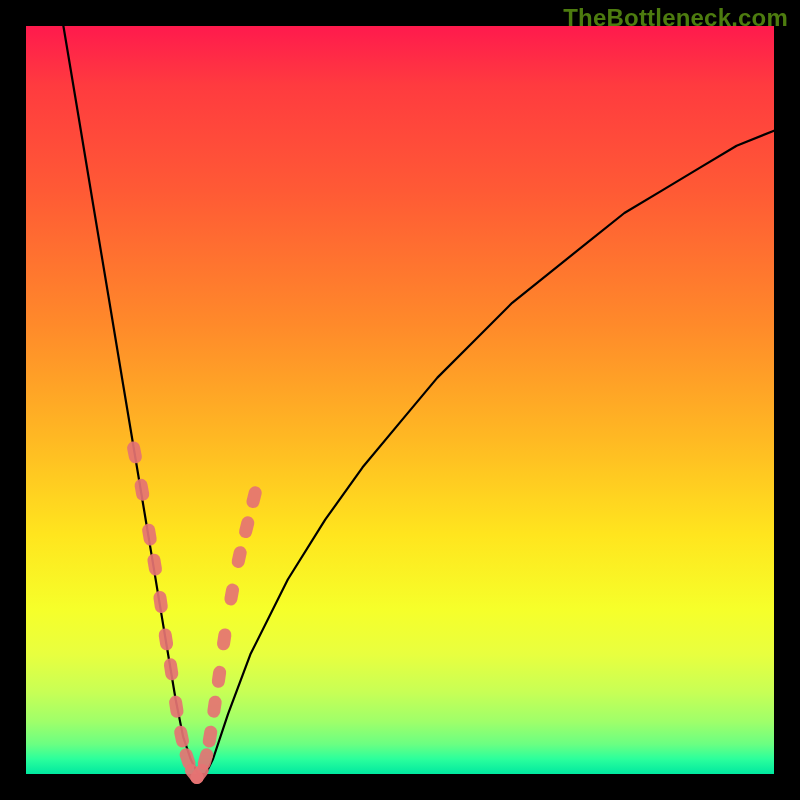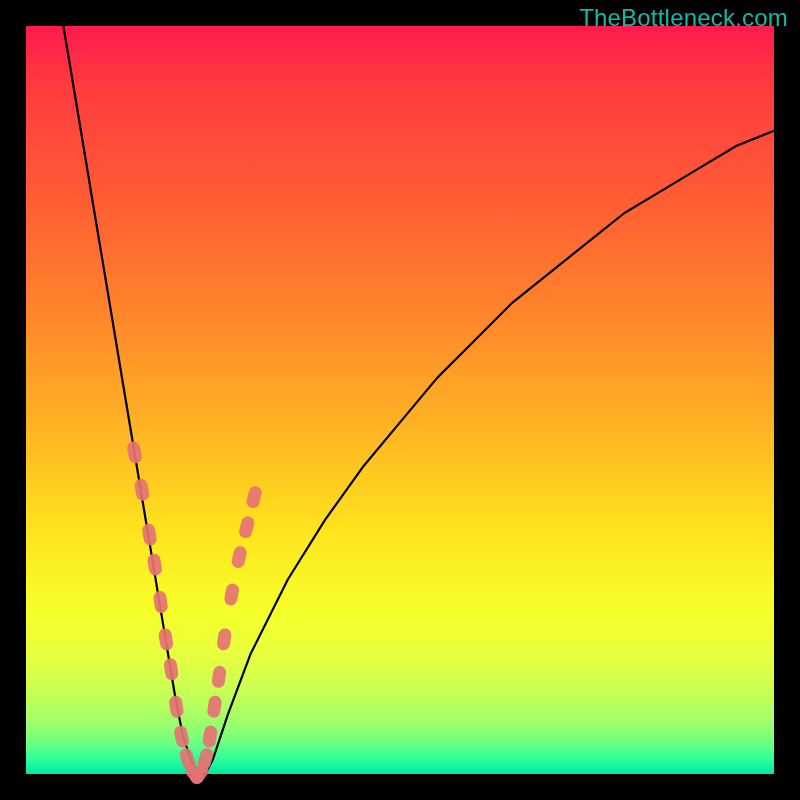--- a/index.html
+++ b/index.html
@@ -37,22 +37,22 @@
       #9fff6a 93%,
       #6bff82 96%,
       #2bff9c 98%,
       #00e8a0 100%);
   }
   .watermark {
     position: absolute;
     top: 4px;
     right: 12px;
     font-size: 24px;
-    font-weight: 400;
-    color: #14b8a6;
+    font-weight: 700;
+    color: #4d7c0f;
     letter-spacing: 0.2px;
     user-select: none;
   }
   svg.curve {
     position: absolute;
     left: 0;
     top: 0;
     width: 748px;
     height: 748px;
     overflow: visible;

